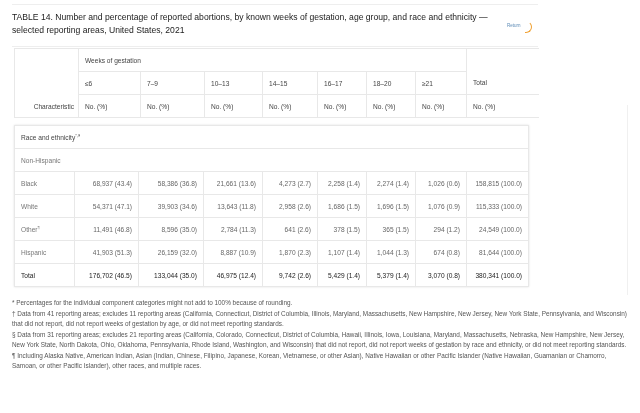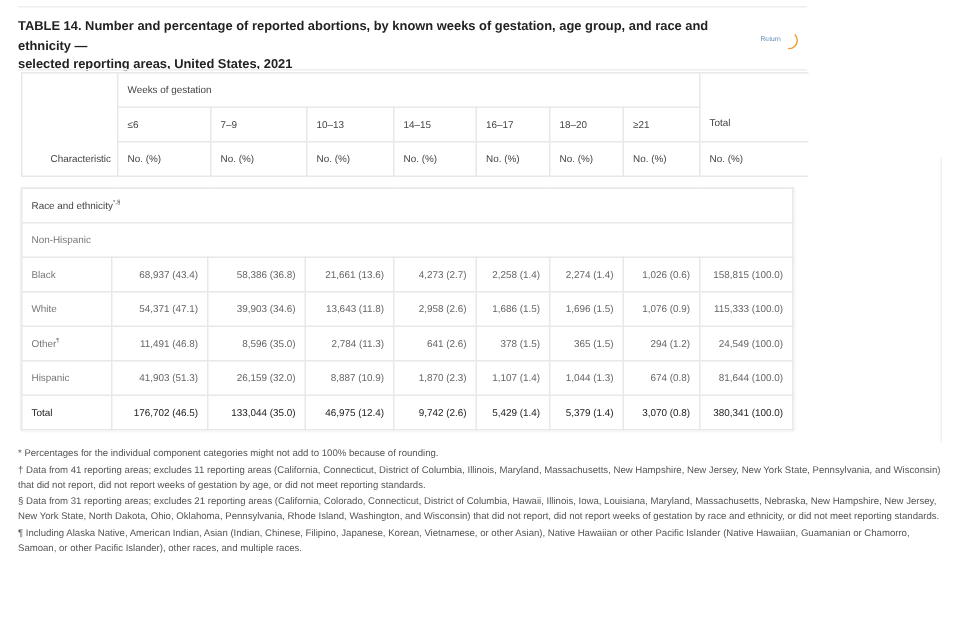--- a/index.html
+++ b/index.html
@@ -1,21 +1,21 @@
 <!DOCTYPE html>
 <html><head>
 <meta charset="utf-8">
 <style>
   html, body { margin:0; padding:0; background:#ffffff; }
   body { width:640px; height:413px; overflow:hidden; position:relative;
          font-family:"Liberation Sans", sans-serif; color:#333; }
   .page { position:absolute; left:0; top:0; width:640px; height:413px; }
   .top-rule { position:absolute; left:12px; top:4px; width:526px; height:1px; background:#eeeeee; }
   .title-block { position:absolute; left:12px; top:11px; width:490px;
-                 font-size:8.6px; line-height:12.5px; color:#222;font-weight:bold; }
+                 font-size:8.6px; line-height:12.5px; color:#222; }
   .return-link { position:absolute; left:507px; top:23px; font-size:4.5px; color:#5b8ab5;
                  width:22px; height:10px; }
   .return-link .arc { position:absolute; left:18px; top:-2px; width:6px; height:10px;
                  border:1.4px solid #f0a030; border-left:none; border-top-color:transparent;
                  border-radius:0 8px 8px 0; }
   .title-rule { position:absolute; left:12px; top:46px; width:526px; height:1px; background:#eeeeee; }
 
   table { border-collapse:collapse; position:absolute; font-size:6.6px; color:#444; }
   td { border:1px solid #e8e8e8; padding:0 6px; white-space:nowrap; vertical-align:middle; }
 

